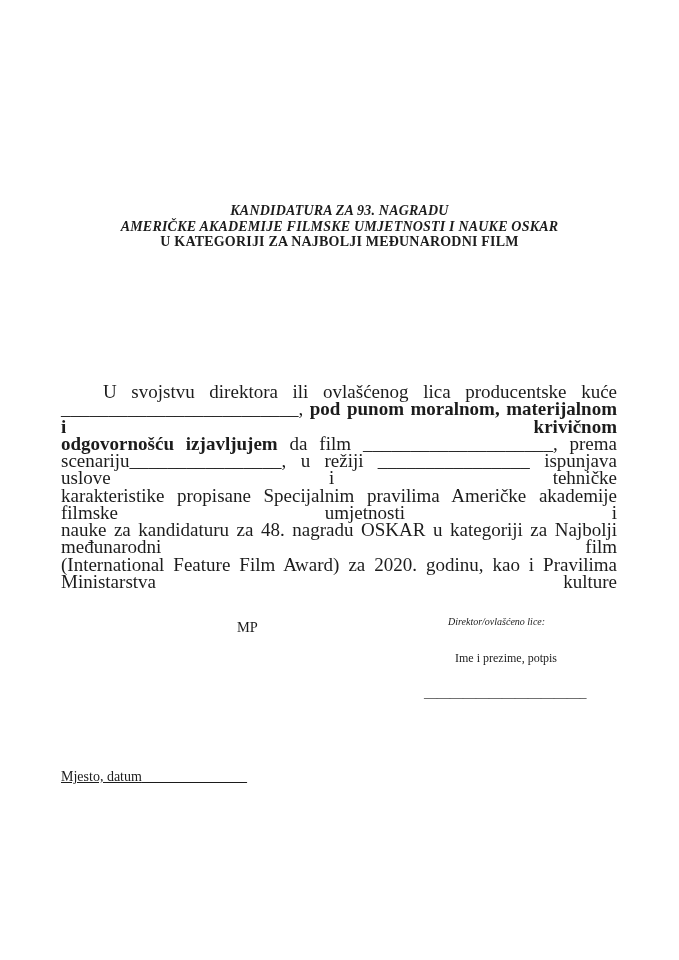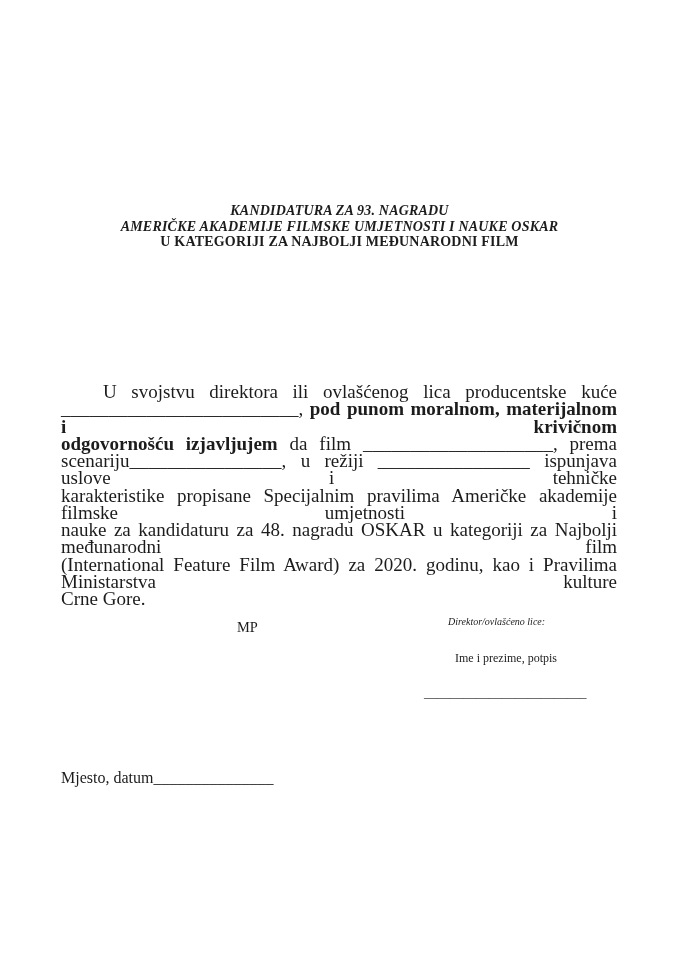--- a/index.html
+++ b/index.html
@@ -76,22 +76,23 @@
     left: 424px;
     top: 684px;
     font-size: 13px;
     line-height: 17px;
     white-space: nowrap;
   }
   .place-date {
     position: absolute;
     left: 61px;
     top: 769px;
-    font-size: 16px;
+    font-size: 14px;
     white-space: nowrap;
+    text-decoration: underline;
   }
 </style>
 </head>
 <body>
 
 <div class="page">
 
   <div class="title-block">
     <div class="t-line t-italic">KANDIDATURA ZA 93. NAGRADU</div>
     <div class="t-line t-italic">AMERIČKE AKADEMIJE FILMSKE UMJETNOSTI I NAUKE OSKAR</div>
@@ -100,21 +101,20 @@
 
 
   <div class="declaration" id="declaration">
       <div class="para-line just indent"><span>U svojstvu direktora ili ovlašćenog lica producentske kuće</span></div>
       <div class="para-line just"><span>_________________________, </span><span class="bold">pod punom moralnom, materijalnom i krivičnom</span></div>
       <div class="para-line just"><span class="bold">odgovornošću izjavljujem</span><span> da film ____________________, prema</span></div>
       <div class="para-line just"><span>scenariju________________, u režiji ________________ ispunjava uslove i tehničke</span></div>
       <div class="para-line just"><span>karakteristike propisane Specijalnim pravilima Američke akademije filmske umjetnosti i</span></div>
       <div class="para-line just"><span>nauke za kandidaturu za 48. nagradu OSKAR u kategoriji za Najbolji međunarodni film</span></div>
       <div class="para-line just"><span>(International Feature Film Award) za 2020. godinu, kao i Pravilima Ministarstva kulture</span></div>
-      <div class="para-line"><span>Crne Gore.</span></div>
     </div>
 
   <div class="director-label">Direktor/ovlašćeno lice:</div>
 
   <div class="stamp">MP</div>
 
   <div class="name-label">Ime i prezime, potpis</div>
 
   <div class="sig-line">_________________________</div>
 

